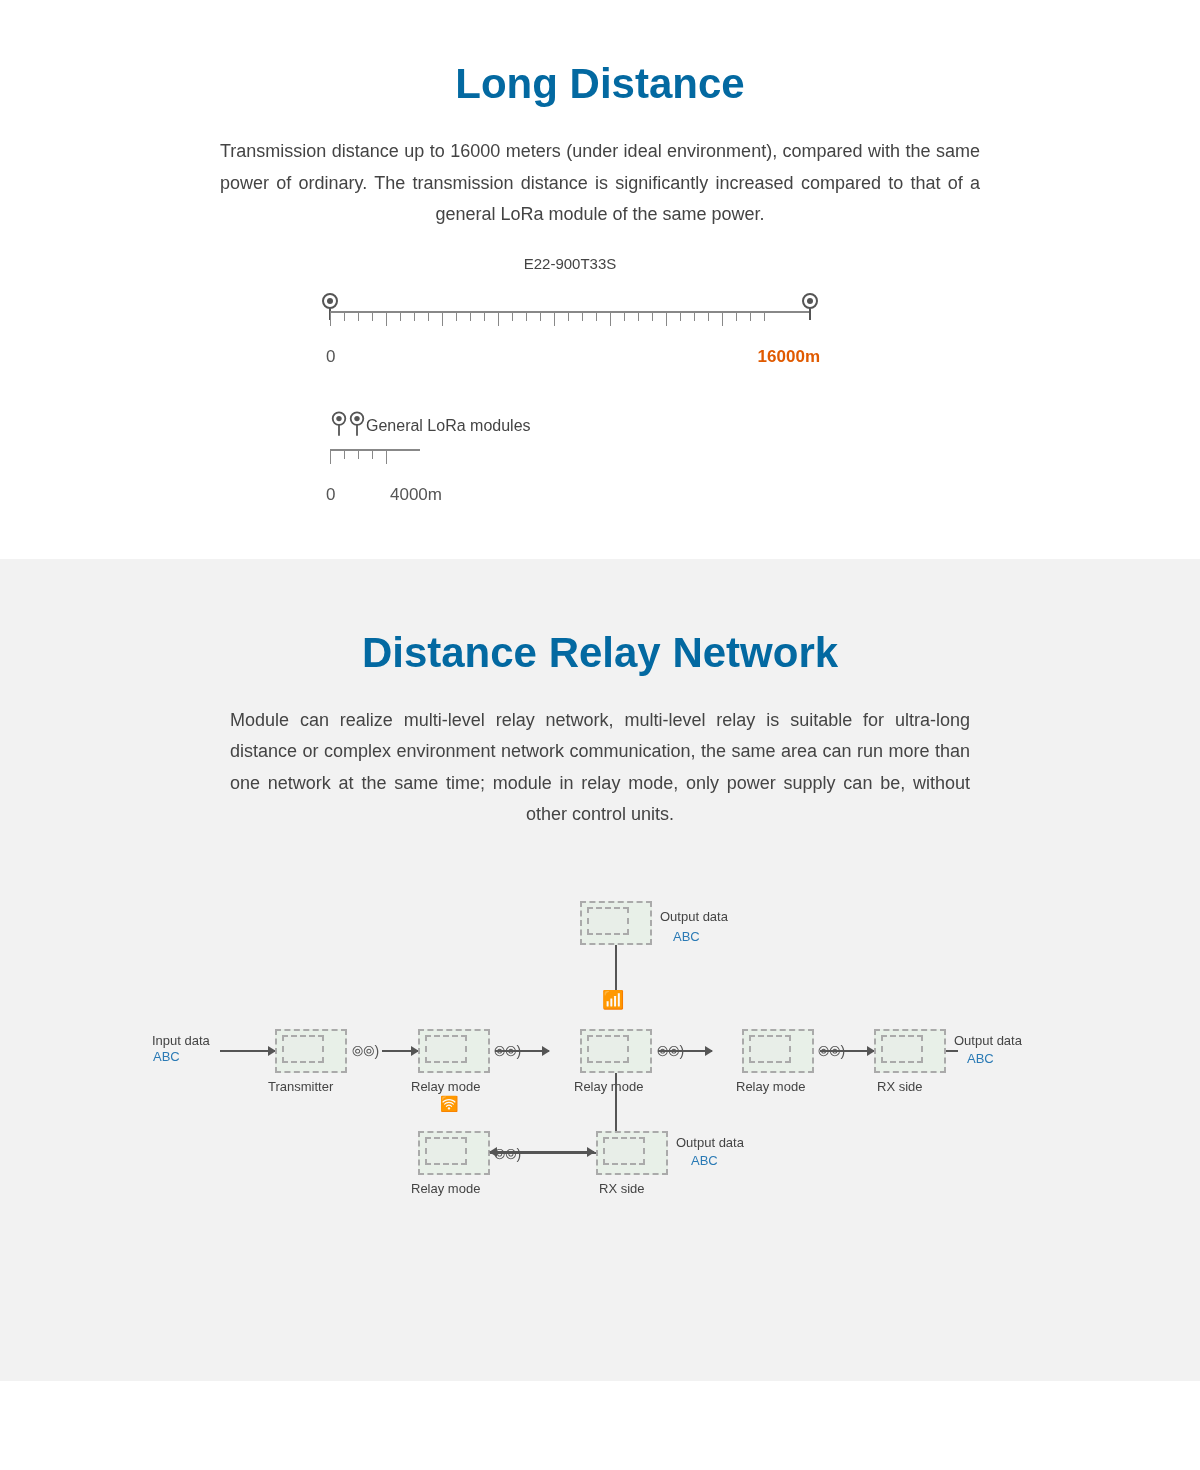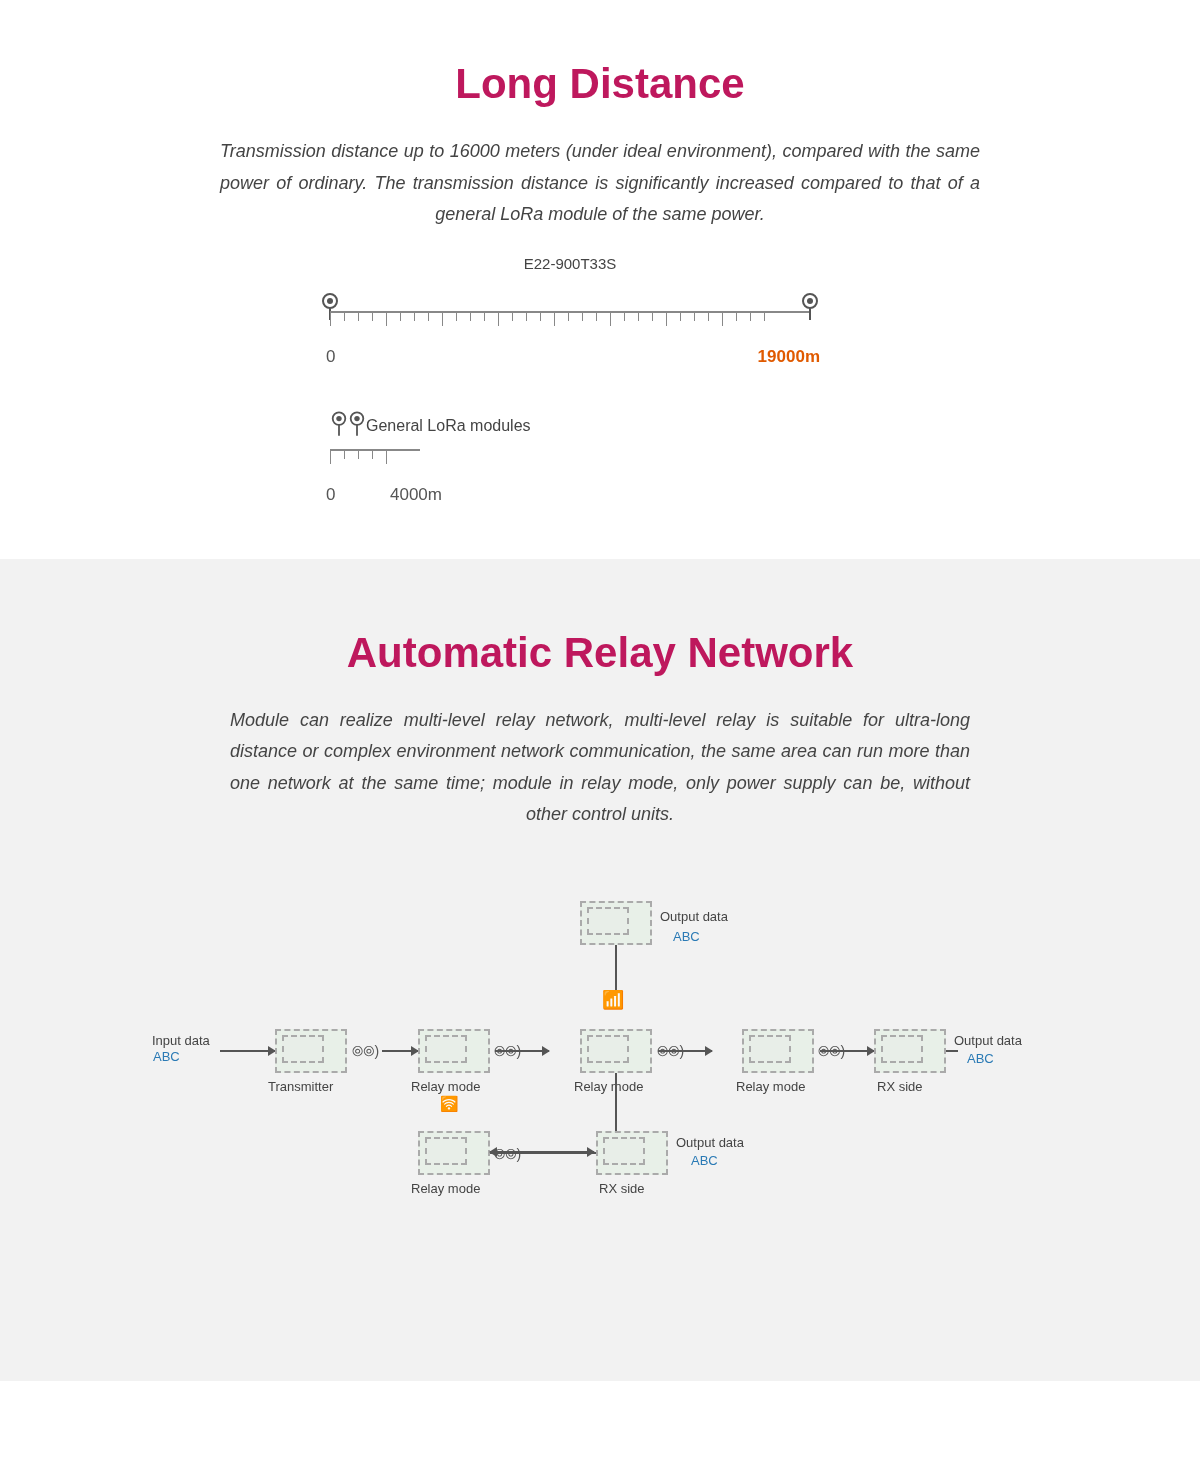--- a/index.html
+++ b/index.html
@@ -14,33 +14,32 @@
     
     .section-white {
       background: #fff;
       padding: 60px 120px 80px;
       text-align: center;
     }
 
     .section-title {
       font-size: 42px;
       font-weight: 700;
-      color: #be185d;
+      color: #0369a1;
       margin-bottom: 28px;
     }
 
     .section-desc {
       font-size: 18px;
       line-height: 1.75;
       color: #444;
       max-width: 760px;
       margin: 0 auto 50px;
       text-align: justify;
       text-align-last: center;
-      font-style: italic;
     }
 
     
     .distance-diagram {
       display: flex;
       flex-direction: column;
       align-items: flex-start;
       padding-left: 210px;
       gap: 0;
     }
@@ -122,21 +121,21 @@
               <span style="display:inline-block;width:1px;height:8px;background:#888;margin-right:13px;"></span>
               <span style="display:inline-block;width:1px;height:13px;background:#888;margin-right:13px;"></span>
               <span style="display:inline-block;width:1px;height:8px;background:#888;margin-right:13px;"></span>
               <span style="display:inline-block;width:1px;height:8px;background:#888;margin-right:13px;"></span>
               <span style="display:inline-block;width:1px;height:8px;background:#888;margin-right:0px;"></span>
             </div>
           </div>
 
           <span style="position:absolute; bottom:-26px; left:-4px; font-size:17px; color:#555;">0</span>
 
-          <span style="position:absolute; bottom:-26px; right:-10px; font-size:17px; color:#e05a00; font-weight:600;">19000m</span>
+          <span style="position:absolute; bottom:-26px; right:-10px; font-size:17px; color:#e05a00; font-weight:600;">16000m</span>
         </div>
 
         <div style="position:absolute; right:-10px; top:-18px;">
           <svg width="20" height="28" viewBox="0 0 20 28">
             <circle cx="10" cy="8" r="7" fill="none" stroke="#555" stroke-width="2"></circle>
             <circle cx="10" cy="8" r="3" fill="#555"></circle>
             <line x1="10" y1="15" x2="10" y2="27" stroke="#555" stroke-width="2"></line>
           </svg>
         </div>
       </div>
@@ -172,21 +171,21 @@
           <span style="display:inline-block;width:1px;height:13px;background:#888;margin-right:13px;"></span>
         </div>
         <span style="position:absolute; bottom:-26px; left:-4px; font-size:17px; color:#555;">0</span>
         <span style="position:absolute; bottom:-26px; left:60px; font-size:17px; color:#555;">4000m</span>
       </div>
     </div>
   </div>
 </div>
 
 <div class="section-gray">
-  <h1 class="section-title">Automatic Relay Network</h1>
+  <h1 class="section-title">Distance Relay Network</h1>
   <p class="section-desc">Module can realize multi-level relay network, multi-level relay is suitable for ultra-long distance or complex environment network communication, the same area can run more than one network at the same time; module in relay mode, only power supply can be, without other control units.</p>
 
   <div style="position:relative; width:960px; height:420px; margin:40px auto 0;">
 
     <div style="position:absolute; left:460px; top:20px; width:72px; height:44px; border:2px dashed #aaa; background:#e8f0e8;">
       <div style="position:absolute; top:4px; left:5px; width:42px; height:28px; border:2px dashed #aaa; background:#e8eee8;"></div>
     </div>
 
     <span style="position:absolute; left:540px; top:28px; font-size:13px; color:#444;">Output data</span>
 

